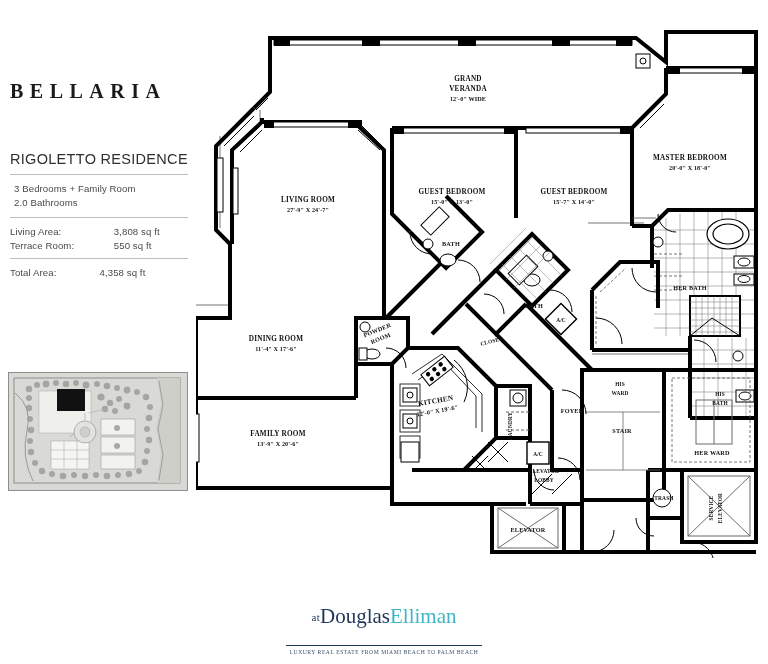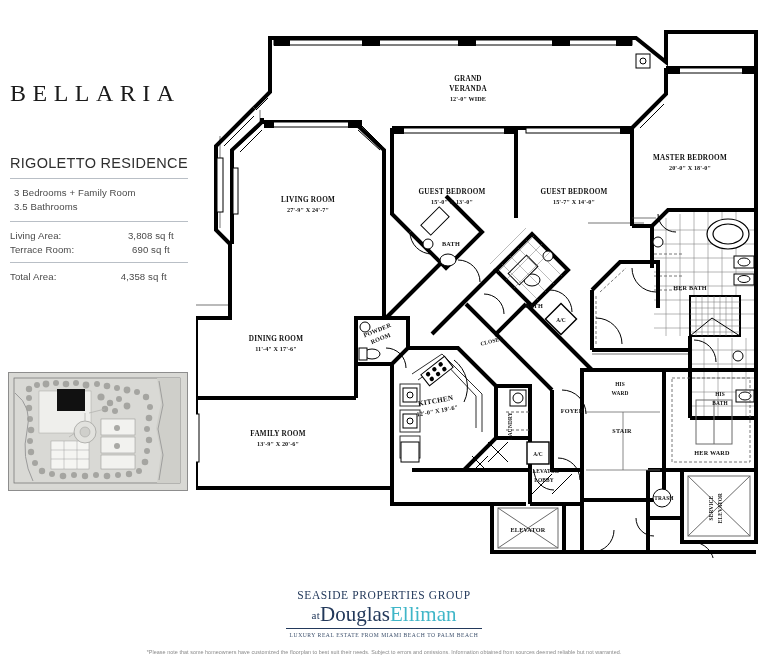--- a/index.html
+++ b/index.html
@@ -16,24 +16,24 @@
   }
 
   
   #info-panel {
     position: absolute;
     left: 8px; top: 80px;
     width: 188px;
   }
   #brand-title {
     font-family: "Liberation Serif", serif;
-    font-size: 24px;
+    font-size: 20px;
     letter-spacing: 6.5px;
     color: #1a1a1a;
-    font-weight: 400;
+    font-weight: 700;
     margin: 0 0 48px 2px;
     white-space: nowrap;
   }
   #residence-name {
     font-family: "Liberation Sans", sans-serif;
     font-size: 14.5px;
     letter-spacing: 0.3px;
     color: #2f2f2f;
     font-weight: 400;
     margin: 16px 0 7px 2px;
@@ -61,21 +61,21 @@
     width: 178px;
     border-collapse: collapse;
   }
   .area-table td {
     font-size: 9.6px;
     color: #4a4a4a;
     line-height: 13.5px;
     padding: 0;
     letter-spacing: 0.1px;
   }
-  .area-table td.val { text-align: center; }
+  .area-table td.val { text-align: left; }
   .area-sub { margin-bottom: 6px; }
   .area-total { margin-top: 7px; }
 
   
   #site-map {
     position: absolute;
     left: 8px; top: 372px;
     width: 178px; height: 117px;
     border: 1px solid #8d8d8d;
     background: #d8d8d4;
@@ -114,21 +114,21 @@
     font-size: 11.5px;
     letter-spacing: 0.6px;
     color: #23395b;
     margin: 0;
     line-height: 14px;
   }
   #logo-line2 {
     font-family: "Liberation Serif", serif;
     font-size: 21px;
     color: #23395b;
-    margin: 0;
+    margin: 16px;
     line-height: 24px;
     white-space: nowrap;
   }
   #logo-at {
     font-size: 11px;
     letter-spacing: 0.3px;
     vertical-align: 2px;
   }
   #logo-douglas { color: #23395b; }
   #logo-elliman { color: #3fb6c8; }
@@ -159,33 +159,33 @@
 
 <div id="info-panel">
 
   <h1 id="brand-title">BELLARIA</h1>
 
   <h2 id="residence-name">RIGOLETTO RESIDENCE</h2>
   <hr class="rule">
 
   <ul id="spec-list">
     <li>3 Bedrooms + Family Room</li>
-    <li>3.5 Bathrooms</li>
+    <li>2.0 Bathrooms</li>
   </ul>
   <hr class="rule">
 
   <table class="area-table area-sub">
     <tbody>
       <tr>
         <td>Living Area:</td>
         <td class="val">3,808 sq ft</td>
       </tr>
       <tr>
         <td>Terrace Room:</td>
-        <td class="val">690 sq ft</td>
+        <td class="val">550 sq ft</td>
       </tr>
     </tbody>
   </table>
   <hr class="rule">
 
   <table class="area-table area-total">
     <tbody>
       <tr>
         <td>Total Area:</td>
         <td class="val">4,358 sq ft</td>
@@ -775,20 +775,19 @@
     <text class="rm rm-xs" x="342" y="438">A/C</text>
   </g>
   <g>
     <text class="rm rm-xs" x="365" y="304">A/C</text>
   </g>
 
 </svg>
 </div>
 
 <div id="footer">
-  <p id="logo-line1">SEASIDE PROPERTIES GROUP</p>
   <p id="logo-line2">
     <span id="logo-at">at</span><span id="logo-douglas">Douglas</span><span id="logo-elliman">Elliman</span>
   </p>
   <div id="logo-underline"></div>
   <p id="logo-tagline">LUXURY REAL ESTATE FROM MIAMI BEACH TO PALM BEACH</p>
   <p id="disclaimer">*Please note that some homeowners have customized the floorplan to best suit their needs. Subject to errors and omissions. Information obtained from sources deemed reliable but not warranted.</p>
 </div>
 
 </body></html>

